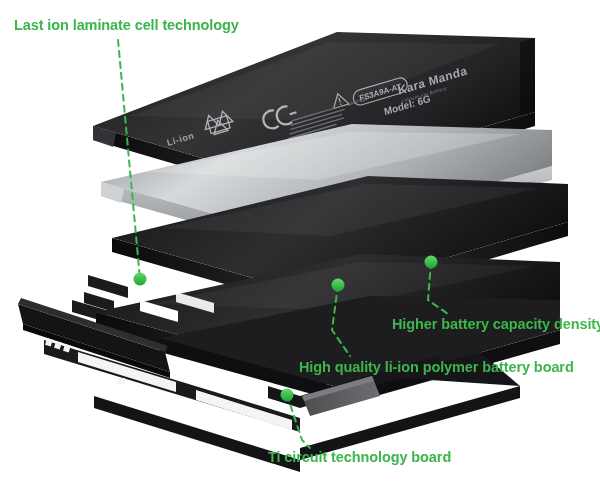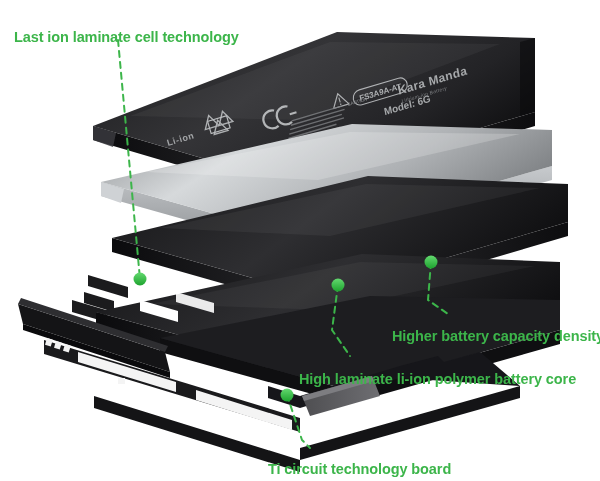--- a/index.html
+++ b/index.html
@@ -16,21 +16,20 @@
 
   .callout{
     position:absolute;
     color:#3cb54a;
     font-family:"Liberation Sans", sans-serif;
     font-weight:700;
     font-size:14.5px;
     letter-spacing:-0.1px;
     white-space:nowrap;
     line-height:1.1;
-    margin-top:12px;
   }
   #callout-laminate{left:14px;top:18px;}
   #callout-capacity{left:392px;top:317px;}
   #callout-core{left:299px;top:360px;}
   #callout-pcb{left:268px;top:450px;}
 </style>
 </head>
 <body>
 
 <div id="stage">
@@ -209,17 +208,17 @@
       <circle cx="431" cy="262" r="6.5" fill="url(#gDot)"></circle>
       <circle cx="338" cy="285" r="6.5" fill="url(#gDot)"></circle>
       <circle cx="287" cy="395" r="6.5" fill="url(#gDot)"></circle>
     </g>
   </svg>
 
   <div class="callout" id="callout-laminate">Last ion laminate cell technology</div>
 
   <div class="callout" id="callout-capacity">Higher battery capacity density</div>
 
-  <div class="callout" id="callout-core">High laminate li-ion polymer battery core</div>
+  <div class="callout" id="callout-core">High quality li-ion polymer battery board</div>
 
   <div class="callout" id="callout-pcb">Ti circuit technology board</div>
 
 </div>
 
 </body></html>

